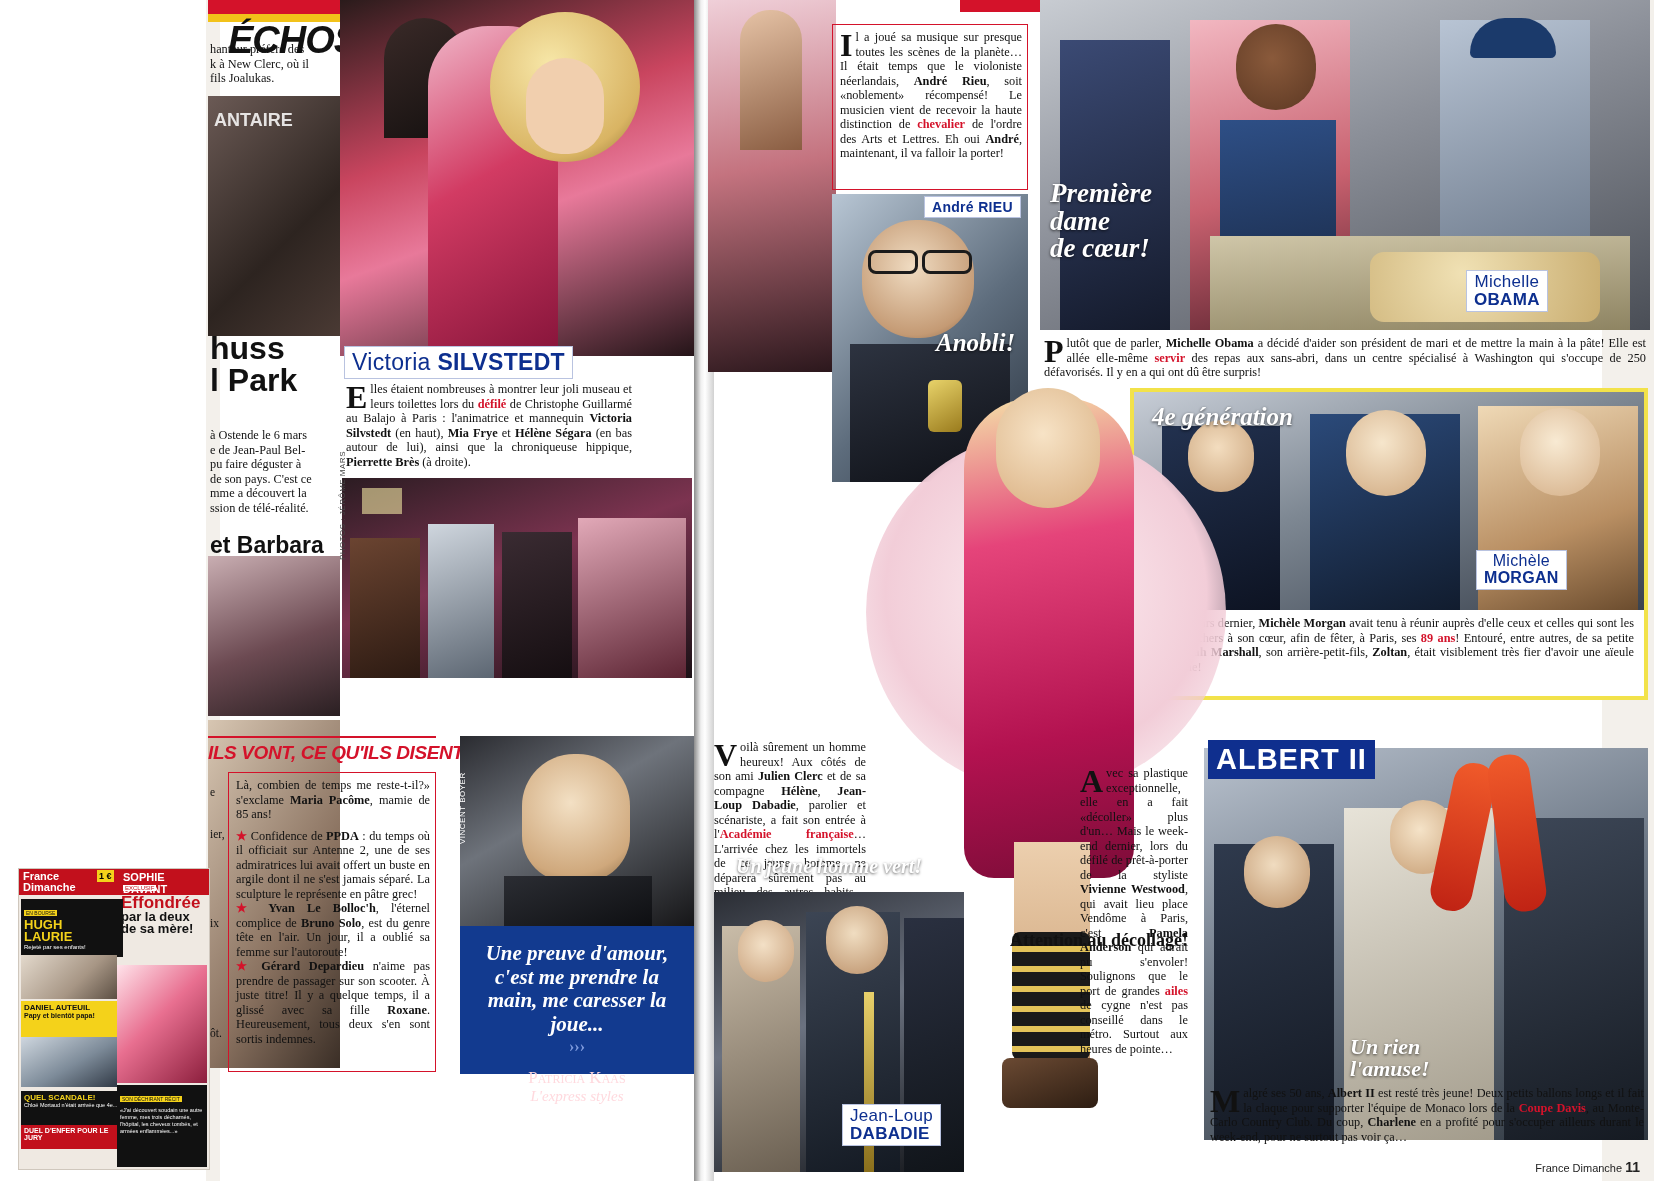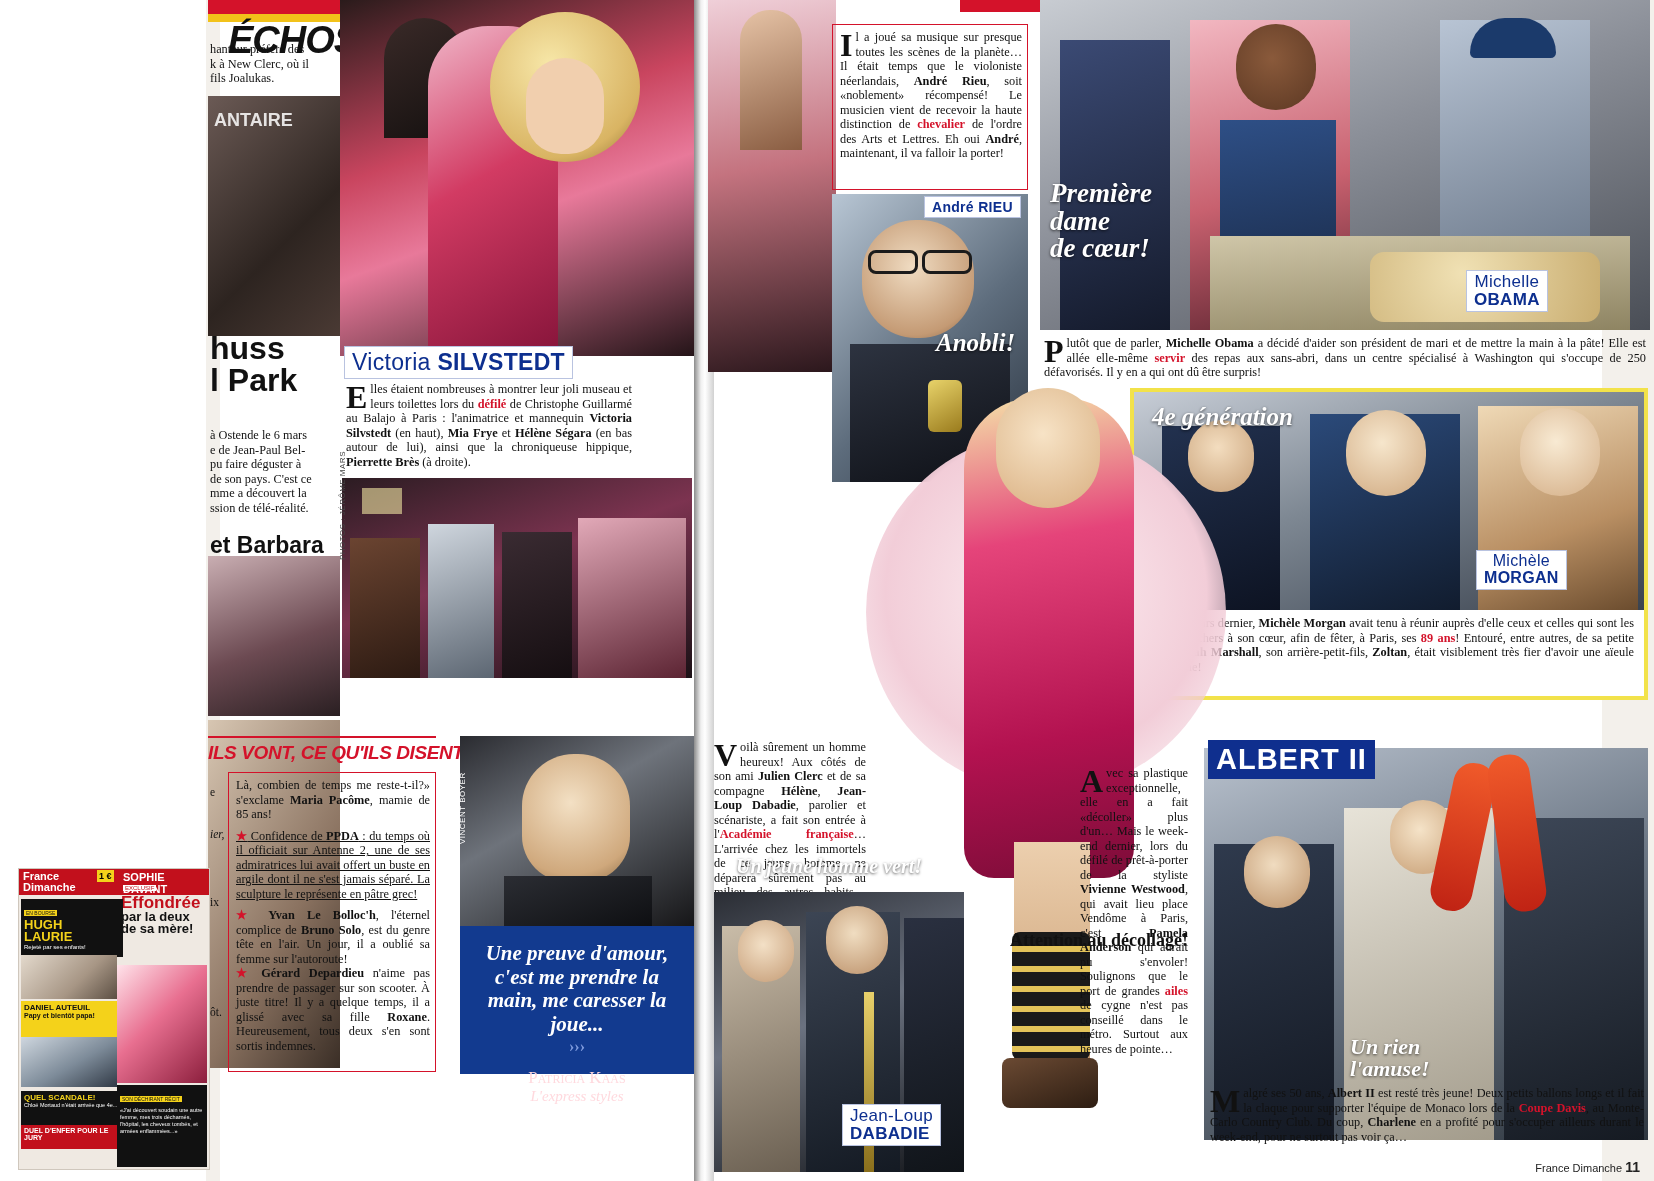--- a/index.html
+++ b/index.html
@@ -133,28 +133,28 @@
 
   <div class="abs ph grad3" style="left:208px;top:720px;width:132px;height:348px;"></div>
 
   <div class="abs rule-red" style="left:208px;top:736px;width:228px;height:0;"></div>
   <div class="abs sect-red" style="left:208px;top:742px;">ILS VONT, CE QU'ILS DISENT</div>
 
   <div class="abs box-red" style="left:228px;top:772px;width:208px;height:300px;"></div>
 
   <div class="abs body-txt" style="left:210px;top:786px;width:18px;font-size:11.5px;">
     <div style="margin-bottom:28px;">e</div>
-    <div style="margin-bottom:55px;font-style:italic;">ier,</div>
+    <div style="margin-bottom:76px;">ier,</div>
     <div style="margin-bottom:96px;">ix</div>
     <div>ôt.</div>
   </div>
 
   <div class="abs body-txt" style="left:236px;top:778px;width:194px;">
     <div id="gossip-intro" style="margin-bottom:7px;">Là, combien de temps me reste-t-il?» s'exclame <b>Maria Pacôme</b>, mamie de 85 ans!</div>
-    <div style="margin-bottom:7px;text-decoration:underline;"><span class="star">★</span> <span id="g-item-0">Confidence de <b>PPDA</b> : du temps où il officiait sur Antenne 2, une de ses admiratrices lui avait offert un buste en argile dont il ne s'est jamais séparé. La sculpture le représente en pâtre grec!</span></div>
+    <div style=""><span class="star">★</span> <span id="g-item-0">Confidence de <b>PPDA</b> : du temps où il officiait sur Antenne 2, une de ses admiratrices lui avait offert un buste en argile dont il ne s'est jamais séparé. La sculpture le représente en pâtre grec!</span></div>
     <div><span class="star">★</span> <span id="g-item-2"><b>Yvan Le Bolloc'h</b>, l'éternel complice de <b>Bruno Solo</b>, est du genre tête en l'air. Un jour, il a oublié sa femme sur l'autoroute!</span></div>
     <div style="margin-bottom:7px;"><span class="star">★</span> <span id="g-item-1"><b>Gérard Depardieu</b> n'aime pas prendre de passager sur son scooter. À juste titre! Il y a quelque temps, il a glissé avec sa fille <b>Roxane</b>. Heureusement, tous deux s'en sont sortis indemnes.</span></div>
   </div>
 
   <div class="abs" style="left:460px;top:736px;width:234px;height:338px;">
     <div class="ph" style="left:0;top:0;width:234px;height:190px;background:linear-gradient(150deg,#2a2b30,#6e737b 40%,#161618);">
       <div style="position:absolute;left:62px;top:18px;width:108px;height:128px;background:radial-gradient(circle at 45% 38%,#f3e0c4,#cfa87c 72%,#8a6a46);border-radius:52px 52px 46px 46px;"></div>
       <div style="position:absolute;left:44px;top:140px;width:148px;height:50px;background:linear-gradient(160deg,#2b2d33,#0e0f12);"></div>
     </div>
     <div class="credit rot" style="left:-2px;top:108px;color:#fff;">VINCENT BOYER</div>

